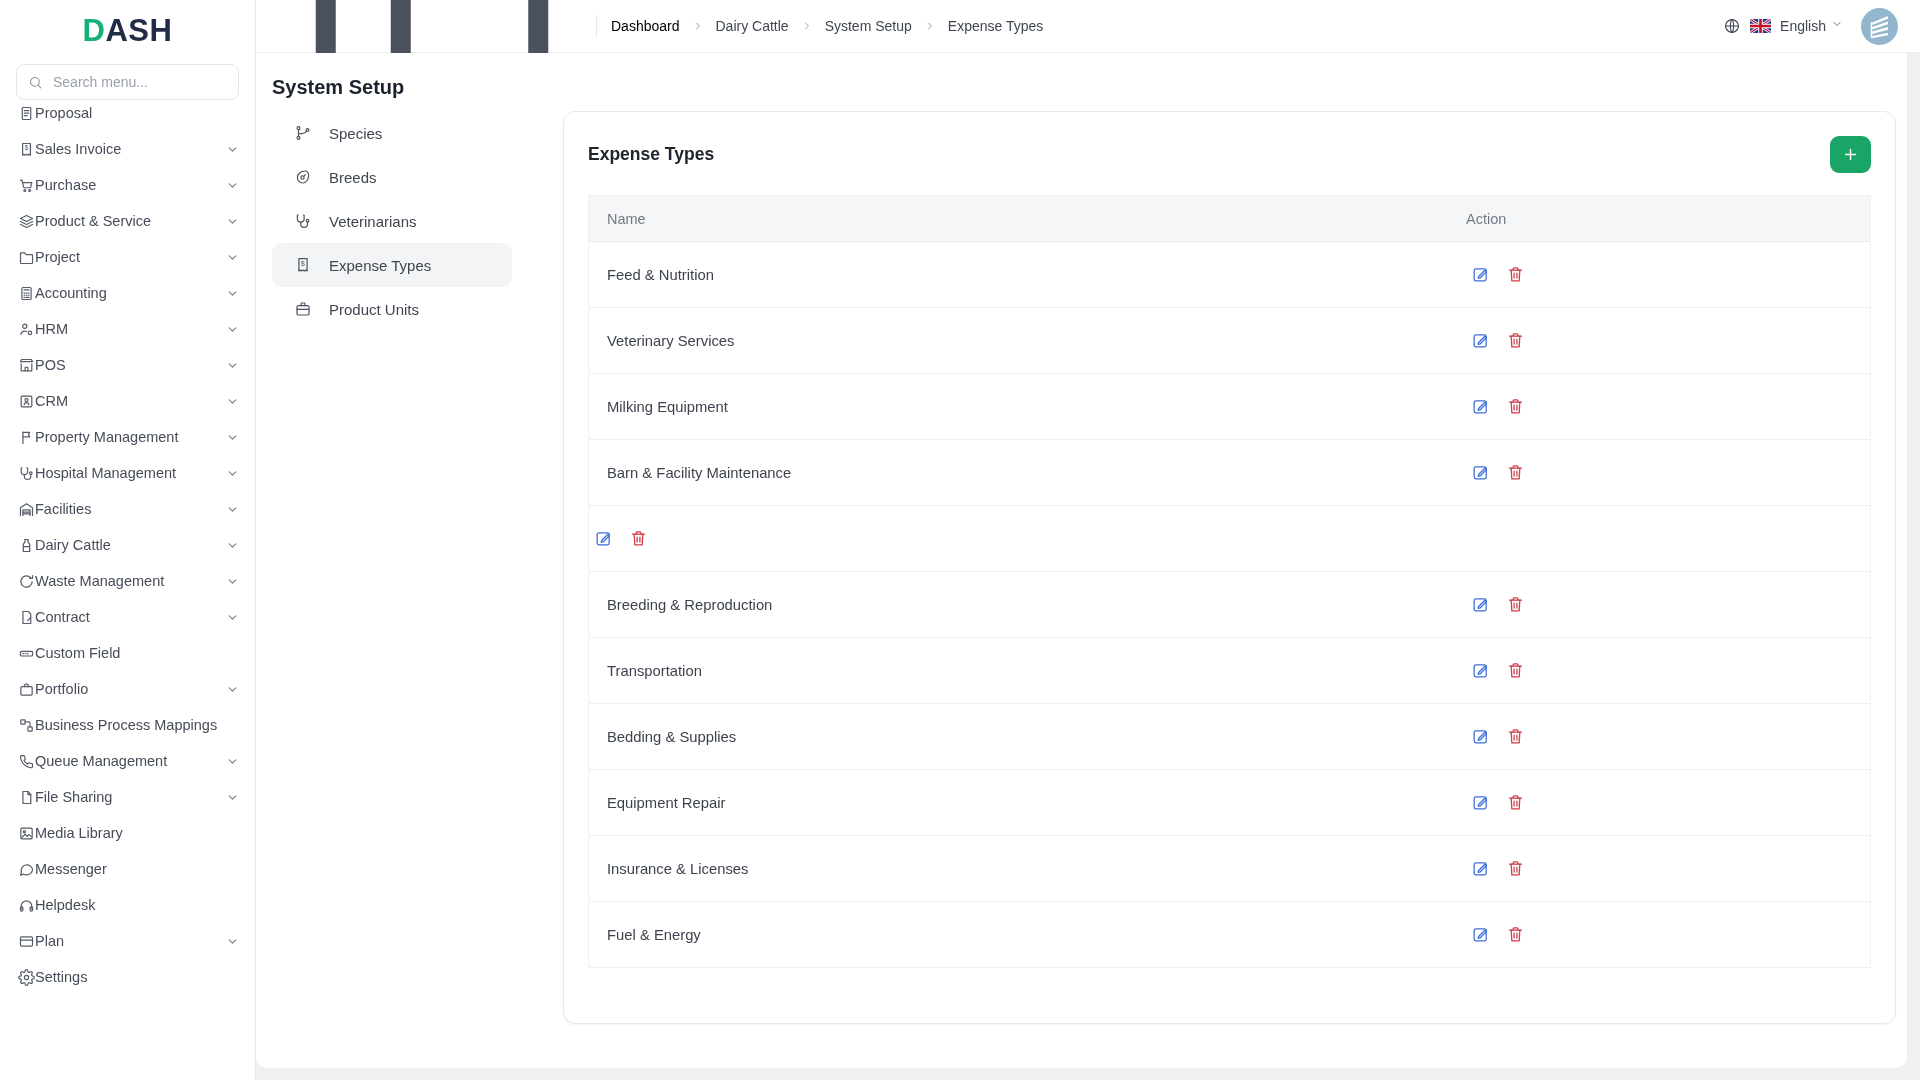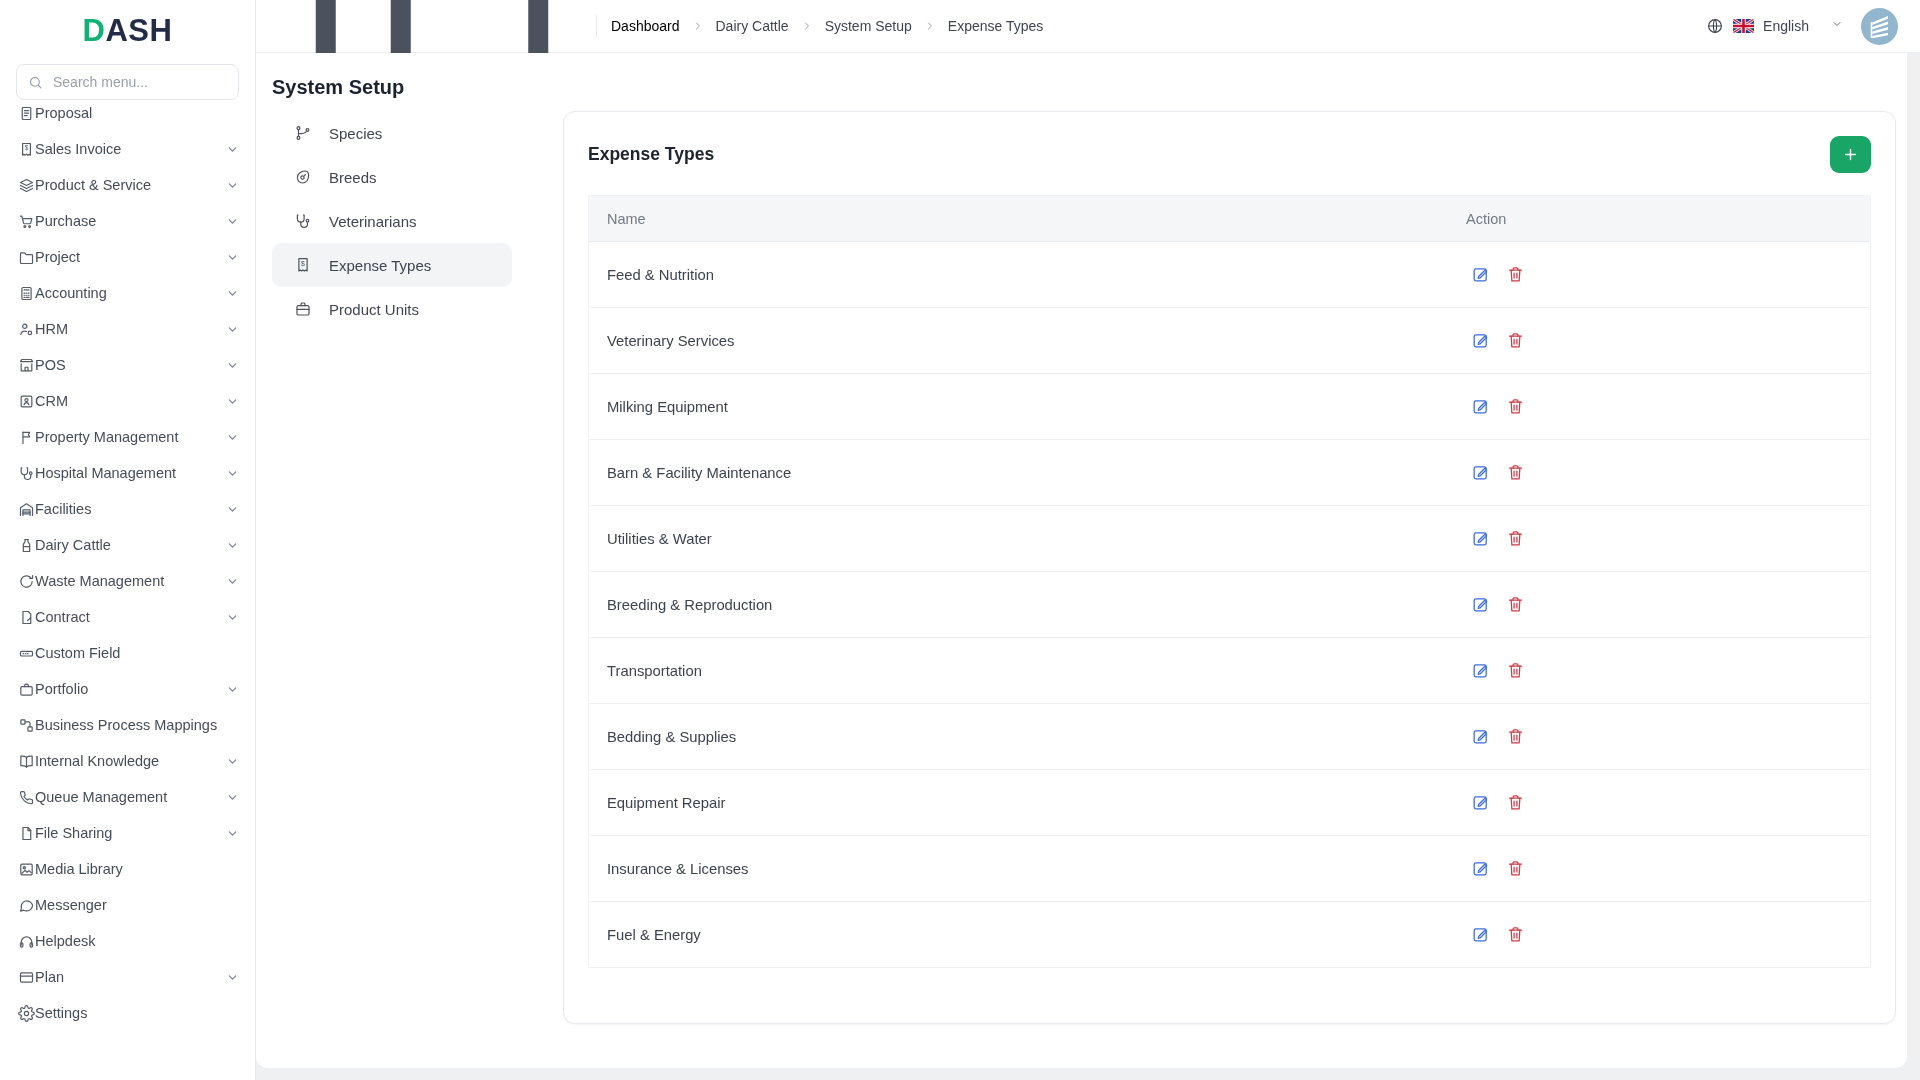--- a/index.html
+++ b/index.html
@@ -37,21 +37,21 @@
   .tdiv{width:1px;height:22px;background:#e6e8eb}
   .crumbs{display:flex;align-items:center;gap:12px;font-size:14px;flex:1}
   .crumb{color:#3f4551;cursor:pointer;white-space:nowrap}
   .crumb.muted{color:#000000}
   .csep{width:12px;height:12px;color:#9aa0ab;display:flex}
   .csep svg{width:12px;height:12px}
   .hright{display:flex;align-items:center;gap:9px}
   .globe{width:18px;height:18px;color:#3f4551;display:flex}
   .globe svg{width:18px;height:18px}
   .flag{width:21px;height:14px;border-radius:2px;overflow:hidden;display:flex}
-  .lang{font-size:14px;color:#3f4551;cursor:pointer;display:flex;align-items:flex-start;gap:22px}
+  .lang{font-size:14px;color:#3f4551;cursor:pointer;display:flex;align-items:flex-start;gap:5px}
   .caret{width:12px;height:12px;color:#6d7380;display:flex}
   .caret svg{width:12px;height:12px}
   .avatar{width:37px;height:37px;border-radius:50%;background:var(--avatar-bg);margin-left:9px;display:flex;align-items:center;justify-content:center;cursor:pointer;flex:none}
   .avatar svg{width:24px;height:24px}
 
   
   .wrapper{flex:1;background:#fff;margin:0 13px 12px 0;border-radius:0 0 12px 12px;padding:22px 0 0 16px;box-sizing:border-box;overflow:hidden;display:flex;flex-direction:column}
   .page-title{font-size:20px;line-height:24px;font-weight:700;color:#1c2230;margin:0 0 12px}
   .columns{display:flex;align-items:flex-start;flex:1;min-height:0}
 
@@ -120,50 +120,50 @@
           <span class="mil">Sales Invoice</span>
           <span class="mch">
             <svg viewBox="0 0 24 24" fill="none" stroke="currentColor" stroke-width="2.2" stroke-linecap="round" stroke-linejoin="round" style="width:100%;height:100%">
               <path d="M6 9l6 6 6-6"></path>
             </svg>
           </span>
         </a>
         <a class="mi">
           <span class="mic">
             <svg viewBox="0 0 24 24" fill="none" stroke="currentColor" stroke-width="1.7" stroke-linecap="round" stroke-linejoin="round" style="width:100%;height:100%">
+              <path d="M3.5 4.5h2l2.4 9.8a1.2 1.2 0 0 0 1.2.9h7.6a1.2 1.2 0 0 0 1.2-.9L19.5 8H6.3"></path>
+              <circle cx="9.6" cy="19" r="1.3"></circle>
+              <circle cx="16.4" cy="19" r="1.3"></circle>
+            </svg>
+          </span>
+          <span class="mil">Purchase</span>
+          <span class="mch">
+            <svg viewBox="0 0 24 24" fill="none" stroke="currentColor" stroke-width="2.2" stroke-linecap="round" stroke-linejoin="round" style="width:100%;height:100%">
+              <path d="M6 9l6 6 6-6"></path>
+            </svg>
+          </span>
+        </a>
+        <a class="mi">
+          <span class="mic">
+            <svg viewBox="0 0 24 24" fill="none" stroke="currentColor" stroke-width="1.7" stroke-linecap="round" stroke-linejoin="round" style="width:100%;height:100%">
               <path d="M12 3.5l8.5 4.2L12 11.9 3.5 7.7 12 3.5z"></path>
               <path d="M3.5 12l8.5 4.2L20.5 12"></path>
               <path d="M3.5 16.2l8.5 4.3 8.5-4.3"></path>
             </svg>
           </span>
           <span class="mil">Product &amp; Service</span>
           <span class="mch">
             <svg viewBox="0 0 24 24" fill="none" stroke="currentColor" stroke-width="2.2" stroke-linecap="round" stroke-linejoin="round" style="width:100%;height:100%">
               <path d="M6 9l6 6 6-6"></path>
             </svg>
           </span>
         </a>
         <a class="mi">
           <span class="mic">
             <svg viewBox="0 0 24 24" fill="none" stroke="currentColor" stroke-width="1.7" stroke-linecap="round" stroke-linejoin="round" style="width:100%;height:100%">
-              <path d="M3.5 4.5h2l2.4 9.8a1.2 1.2 0 0 0 1.2.9h7.6a1.2 1.2 0 0 0 1.2-.9L19.5 8H6.3"></path>
-              <circle cx="9.6" cy="19" r="1.3"></circle>
-              <circle cx="16.4" cy="19" r="1.3"></circle>
-            </svg>
-          </span>
-          <span class="mil">Purchase</span>
-          <span class="mch">
-            <svg viewBox="0 0 24 24" fill="none" stroke="currentColor" stroke-width="2.2" stroke-linecap="round" stroke-linejoin="round" style="width:100%;height:100%">
-              <path d="M6 9l6 6 6-6"></path>
-            </svg>
-          </span>
-        </a>
-        <a class="mi">
-          <span class="mic">
-            <svg viewBox="0 0 24 24" fill="none" stroke="currentColor" stroke-width="1.7" stroke-linecap="round" stroke-linejoin="round" style="width:100%;height:100%">
               <path d="M3.5 19.5v-13a1 1 0 0 1 1-1h5l2 2.5h8a1 1 0 0 1 1 1v10.5a1 1 0 0 1-1 1h-15a1 1 0 0 1-1-1z"></path>
             </svg>
           </span>
           <span class="mil">Project</span>
           <span class="mch">
             <svg viewBox="0 0 24 24" fill="none" stroke="currentColor" stroke-width="2.2" stroke-linecap="round" stroke-linejoin="round" style="width:100%;height:100%">
               <path d="M6 9l6 6 6-6"></path>
             </svg>
           </span>
         </a>
@@ -339,34 +339,20 @@
         </a>
         <a class="mi">
           <span class="mic">
             <svg viewBox="0 0 24 24" fill="none" stroke="currentColor" stroke-width="1.7" stroke-linecap="round" stroke-linejoin="round" style="width:100%;height:100%">
               <rect x="4" y="4" width="6" height="6" rx="1"></rect>
               <rect x="14" y="14" width="6" height="6" rx="1"></rect>
               <path d="M10 7h5a2 2 0 0 1 2 2v5"></path>
             </svg>
           </span>
           <span class="mil">Business Process Mappings</span>
-        </a>
-        <a class="mi">
-          <span class="mic">
-            <svg viewBox="0 0 24 24" fill="none" stroke="currentColor" stroke-width="1.7" stroke-linecap="round" stroke-linejoin="round" style="width:100%;height:100%">
-              <path d="M12 6.3c-1.8-1.6-4.5-2-8-1.8V18c3.5-.2 6.2.2 8 1.8 1.8-1.6 4.5-2 8-1.8V4.5c-3.5-.2-6.2.2-8 1.8z"></path>
-              <path d="M12 6.3v13.5"></path>
-            </svg>
-          </span>
-          <span class="mil">Internal Knowledge</span>
-          <span class="mch">
-            <svg viewBox="0 0 24 24" fill="none" stroke="currentColor" stroke-width="2.2" stroke-linecap="round" stroke-linejoin="round" style="width:100%;height:100%">
-              <path d="M6 9l6 6 6-6"></path>
-            </svg>
-          </span>
         </a>
         <a class="mi">
           <span class="mic">
             <svg viewBox="0 0 24 24" fill="none" stroke="currentColor" stroke-width="1.7" stroke-linecap="round" stroke-linejoin="round" style="width:100%;height:100%">
               <path d="M20.5 16.6v2.5a1.7 1.7 0 0 1-1.9 1.7 17 17 0 0 1-7.4-2.6 16.6 16.6 0 0 1-5.1-5.1A17 17 0 0 1 3.5 5.6 1.7 1.7 0 0 1 5.2 3.7h2.5a1.7 1.7 0 0 1 1.7 1.5c.1.8.3 1.6.6 2.4a1.7 1.7 0 0 1-.4 1.8l-1.1 1.1a13.6 13.6 0 0 0 5.1 5.1l1.1-1.1a1.7 1.7 0 0 1 1.8-.4c.8.3 1.6.5 2.4.6a1.7 1.7 0 0 1 1.6 1.9z"></path>
             </svg>
           </span>
           <span class="mil">Queue Management</span>
           <span class="mch">
             <svg viewBox="0 0 24 24" fill="none" stroke="currentColor" stroke-width="2.2" stroke-linecap="round" stroke-linejoin="round" style="width:100%;height:100%">
@@ -674,21 +660,20 @@
                           <path d="M4.5 6.5h15"></path>
                           <path d="M9 6.5V4.8a1.3 1.3 0 0 1 1.3-1.3h3.4A1.3 1.3 0 0 1 15 4.8v1.7"></path>
                           <path d="M6.5 6.5l.9 13.5h9.2l.9-13.5"></path>
                           <path d="M10.2 10.2v6.3M13.8 10.2v6.3"></path>
                         </svg>
                       </span>
                     </button>
                   </div>
                 </div>
                 <div class="trow">
-                  <div class="tname">Utilities &amp; Water</div>
                   <div class="tact">
                     <button class="icon-btn edit">
                       <span style="width:19px;height:19px;display:flex">
                         <svg viewBox="0 0 24 24" fill="none" stroke="currentColor" stroke-width="1.6" stroke-linecap="round" stroke-linejoin="round" style="width:100%;height:100%">
                           <rect x="4" y="4.8" width="15.2" height="15.2" rx="2.2"></rect>
                           <path d="M9.6 14.6l8.2-8.2 1.8 1.8-8.2 8.2-2.4.6.6-2.4z"></path>
                         </svg>
                       </span>
                     </button>
                     <button class="icon-btn del">

